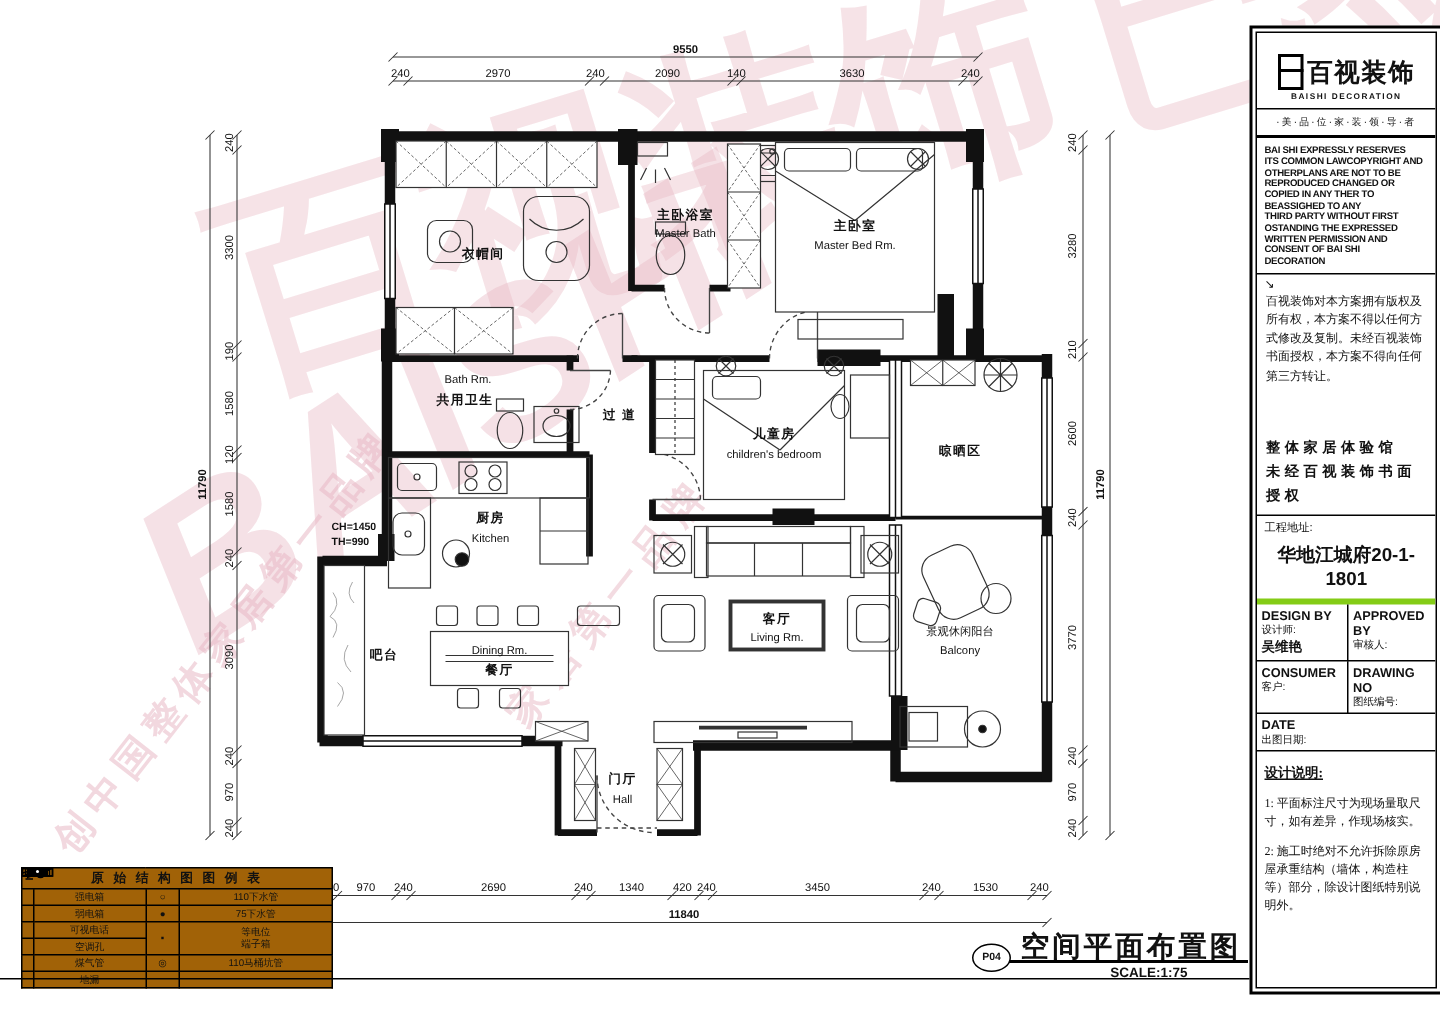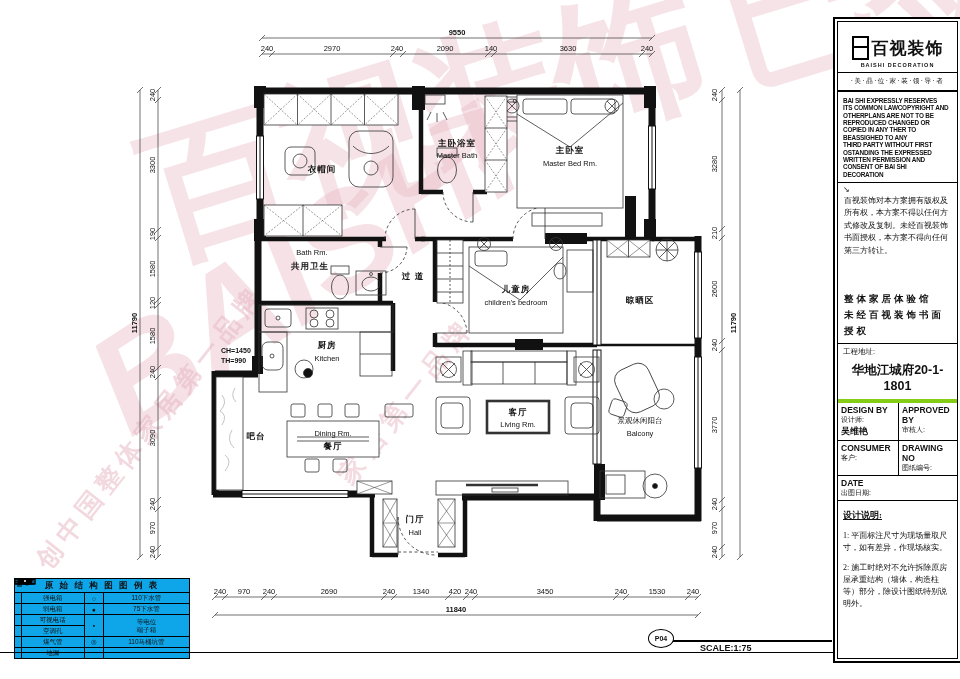--- a/index.html
+++ b/index.html
@@ -42,32 +42,32 @@
   .tb{display:grid;grid-template-columns:60px 1fr;border-top:4px solid #84cc16;}
   .tb>div{border-bottom:1px solid #000;padding:2px 3px;min-height:14px;}
   .tb .rcol{border-left:1px solid #000;}
   .lblE{font-size:8.5px;font-weight:bold;}
   .lblC{font-size:7px;}
   .nameC{font-size:9px;font-weight:bold;text-align:left;}
   .sb-notes{padding:4px 5px;font-family:"Liberation Serif",serif;}
   .notes-title{font-size:9px;font-weight:bold;margin:4px 0 8px 0;text-decoration:underline;}
   .note{font-size:8px;line-height:1.5;margin-bottom:8px;font-weight:normal;}
   
-  .legend{position:absolute;left:14px;top:578px;width:176px;z-index:3;background:#0ea5e9;}
+  .legend{position:absolute;left:14px;top:578px;width:208px;z-index:3;background:#a16207;}
   .legend table{border-collapse:collapse;width:100%;}
   .legend td{border:1px solid #000;font-size:6.5px;text-align:center;height:10px;padding:0 1px;}
   .legend .lt{font-size:8.5px;font-weight:bold;letter-spacing:2px;border:1px solid #000;height:13px;}
   .legend .pre{white-space:pre-line;line-height:1.1;}
   
   .frame-bottom{position:absolute;left:0;top:652px;width:833px;border-top:1.5px solid #000;z-index:3;}
   .f-title{position:absolute;left:676px;top:618px;width:156px;text-align:center;font-size:19px;font-weight:bold;letter-spacing:2px;z-index:3;}
   .f-underline{position:absolute;left:655px;top:640px;width:177px;border-top:2.5px solid #000;z-index:3;}
   .f-circle{position:absolute;left:648px;top:629px;width:24px;height:17px;border:1px solid #000;border-radius:50%;
             font-size:7px;font-weight:bold;text-align:center;line-height:17px;z-index:3;background:#fff;}
-  .f-scale{position:absolute;left:700px;top:643px;width:132px;text-align:left;font-size:9px;font-weight:bold;z-index:3;}
+  .f-scale{position:absolute;left:700px;top:643px;width:132px;text-align:center;font-size:9px;font-weight:bold;z-index:3;}
 </style>
 </head>
 <body>
 
 <div class="page">
 
   <div class="wm wm-cn">百视装饰 已签约</div>
   <div class="wm wm-en">BAISHI</div>
   <div class="wm wm-s1">创中国整体家居第一品牌</div>
   <div class="wm wm-s2">家居第一品牌</div>
@@ -563,18 +563,19 @@
       </div>
       <div class="sb-notes">
         <div class="notes-title">设计说明:</div>
         <div class="note">1: 平面标注尺寸为现场量取尺寸，如有差异，作现场核实。</div>
         <div class="note">2: 施工时绝对不允许拆除原房屋承重结构（墙体，构造柱等）部分，除设计图纸特别说明外。</div>
       </div>
 
     </div>
   </div>
 
+  <div class="f-title">空间平面布置图</div>
   <div class="f-underline"></div>
   <div class="f-circle">P04</div>
   <div class="f-scale">SCALE:1:75</div>
   <div class="frame-bottom"></div>
 
 </div>
 
 </body></html>

